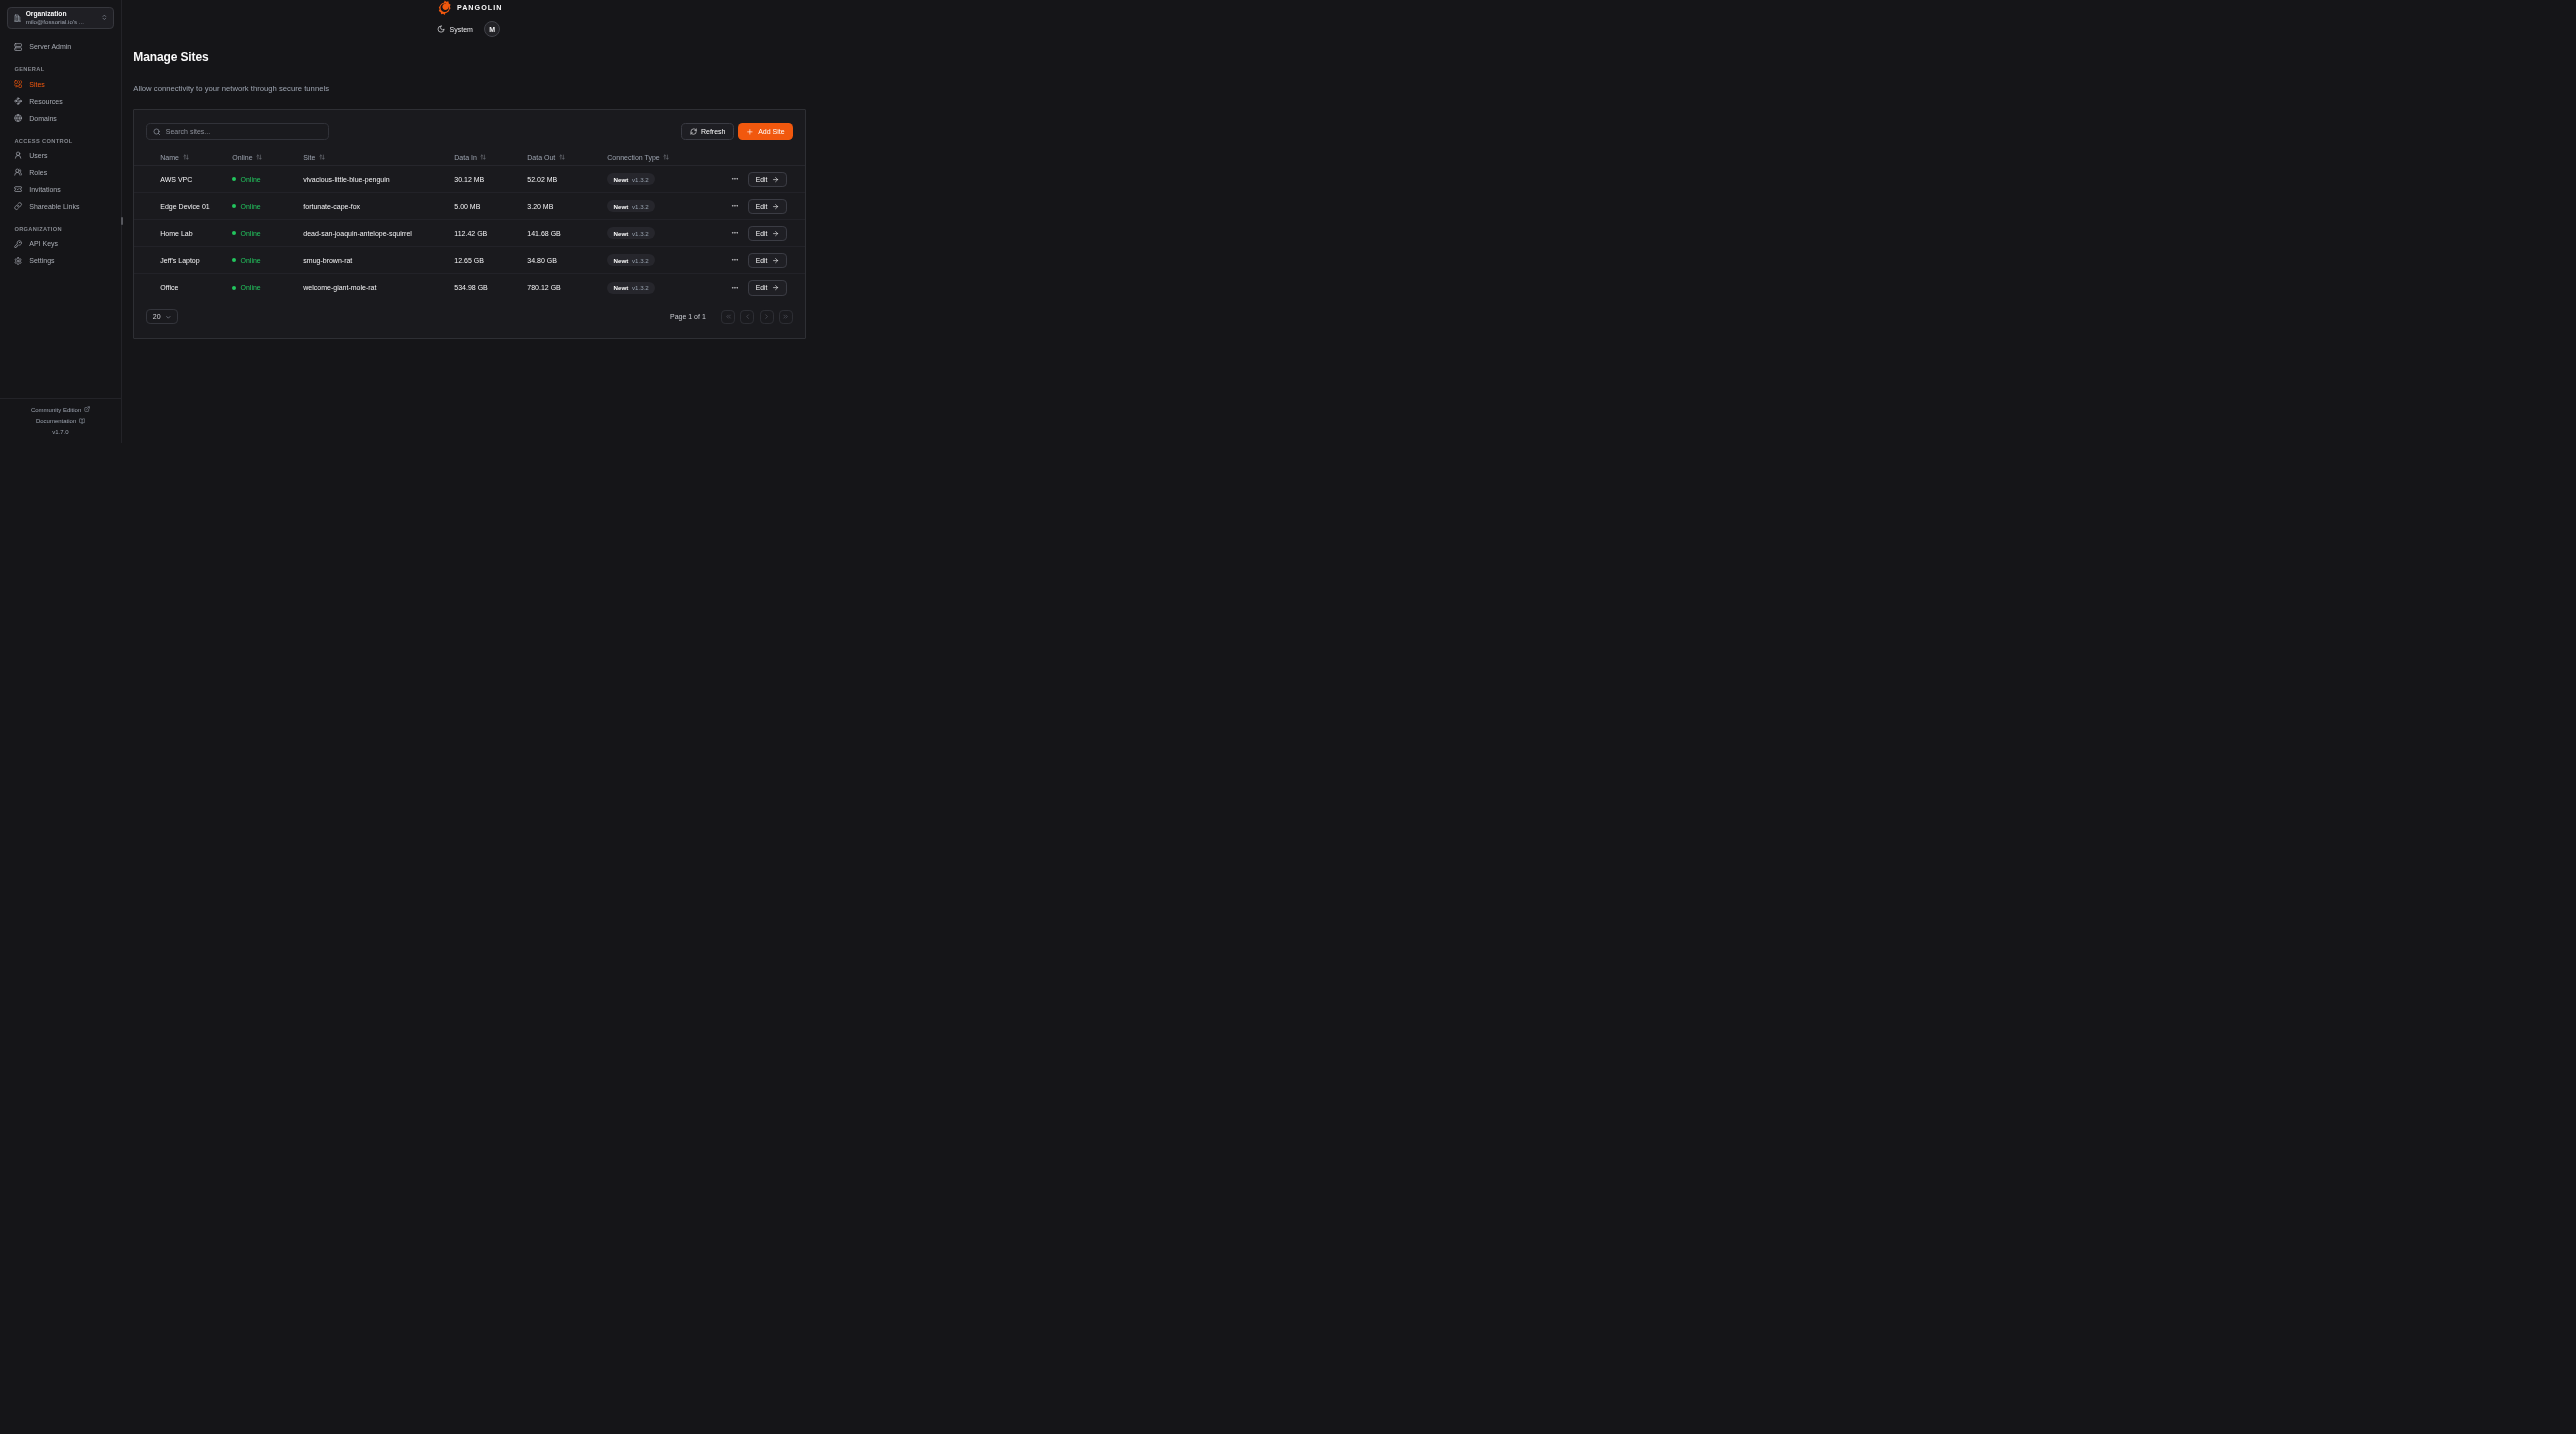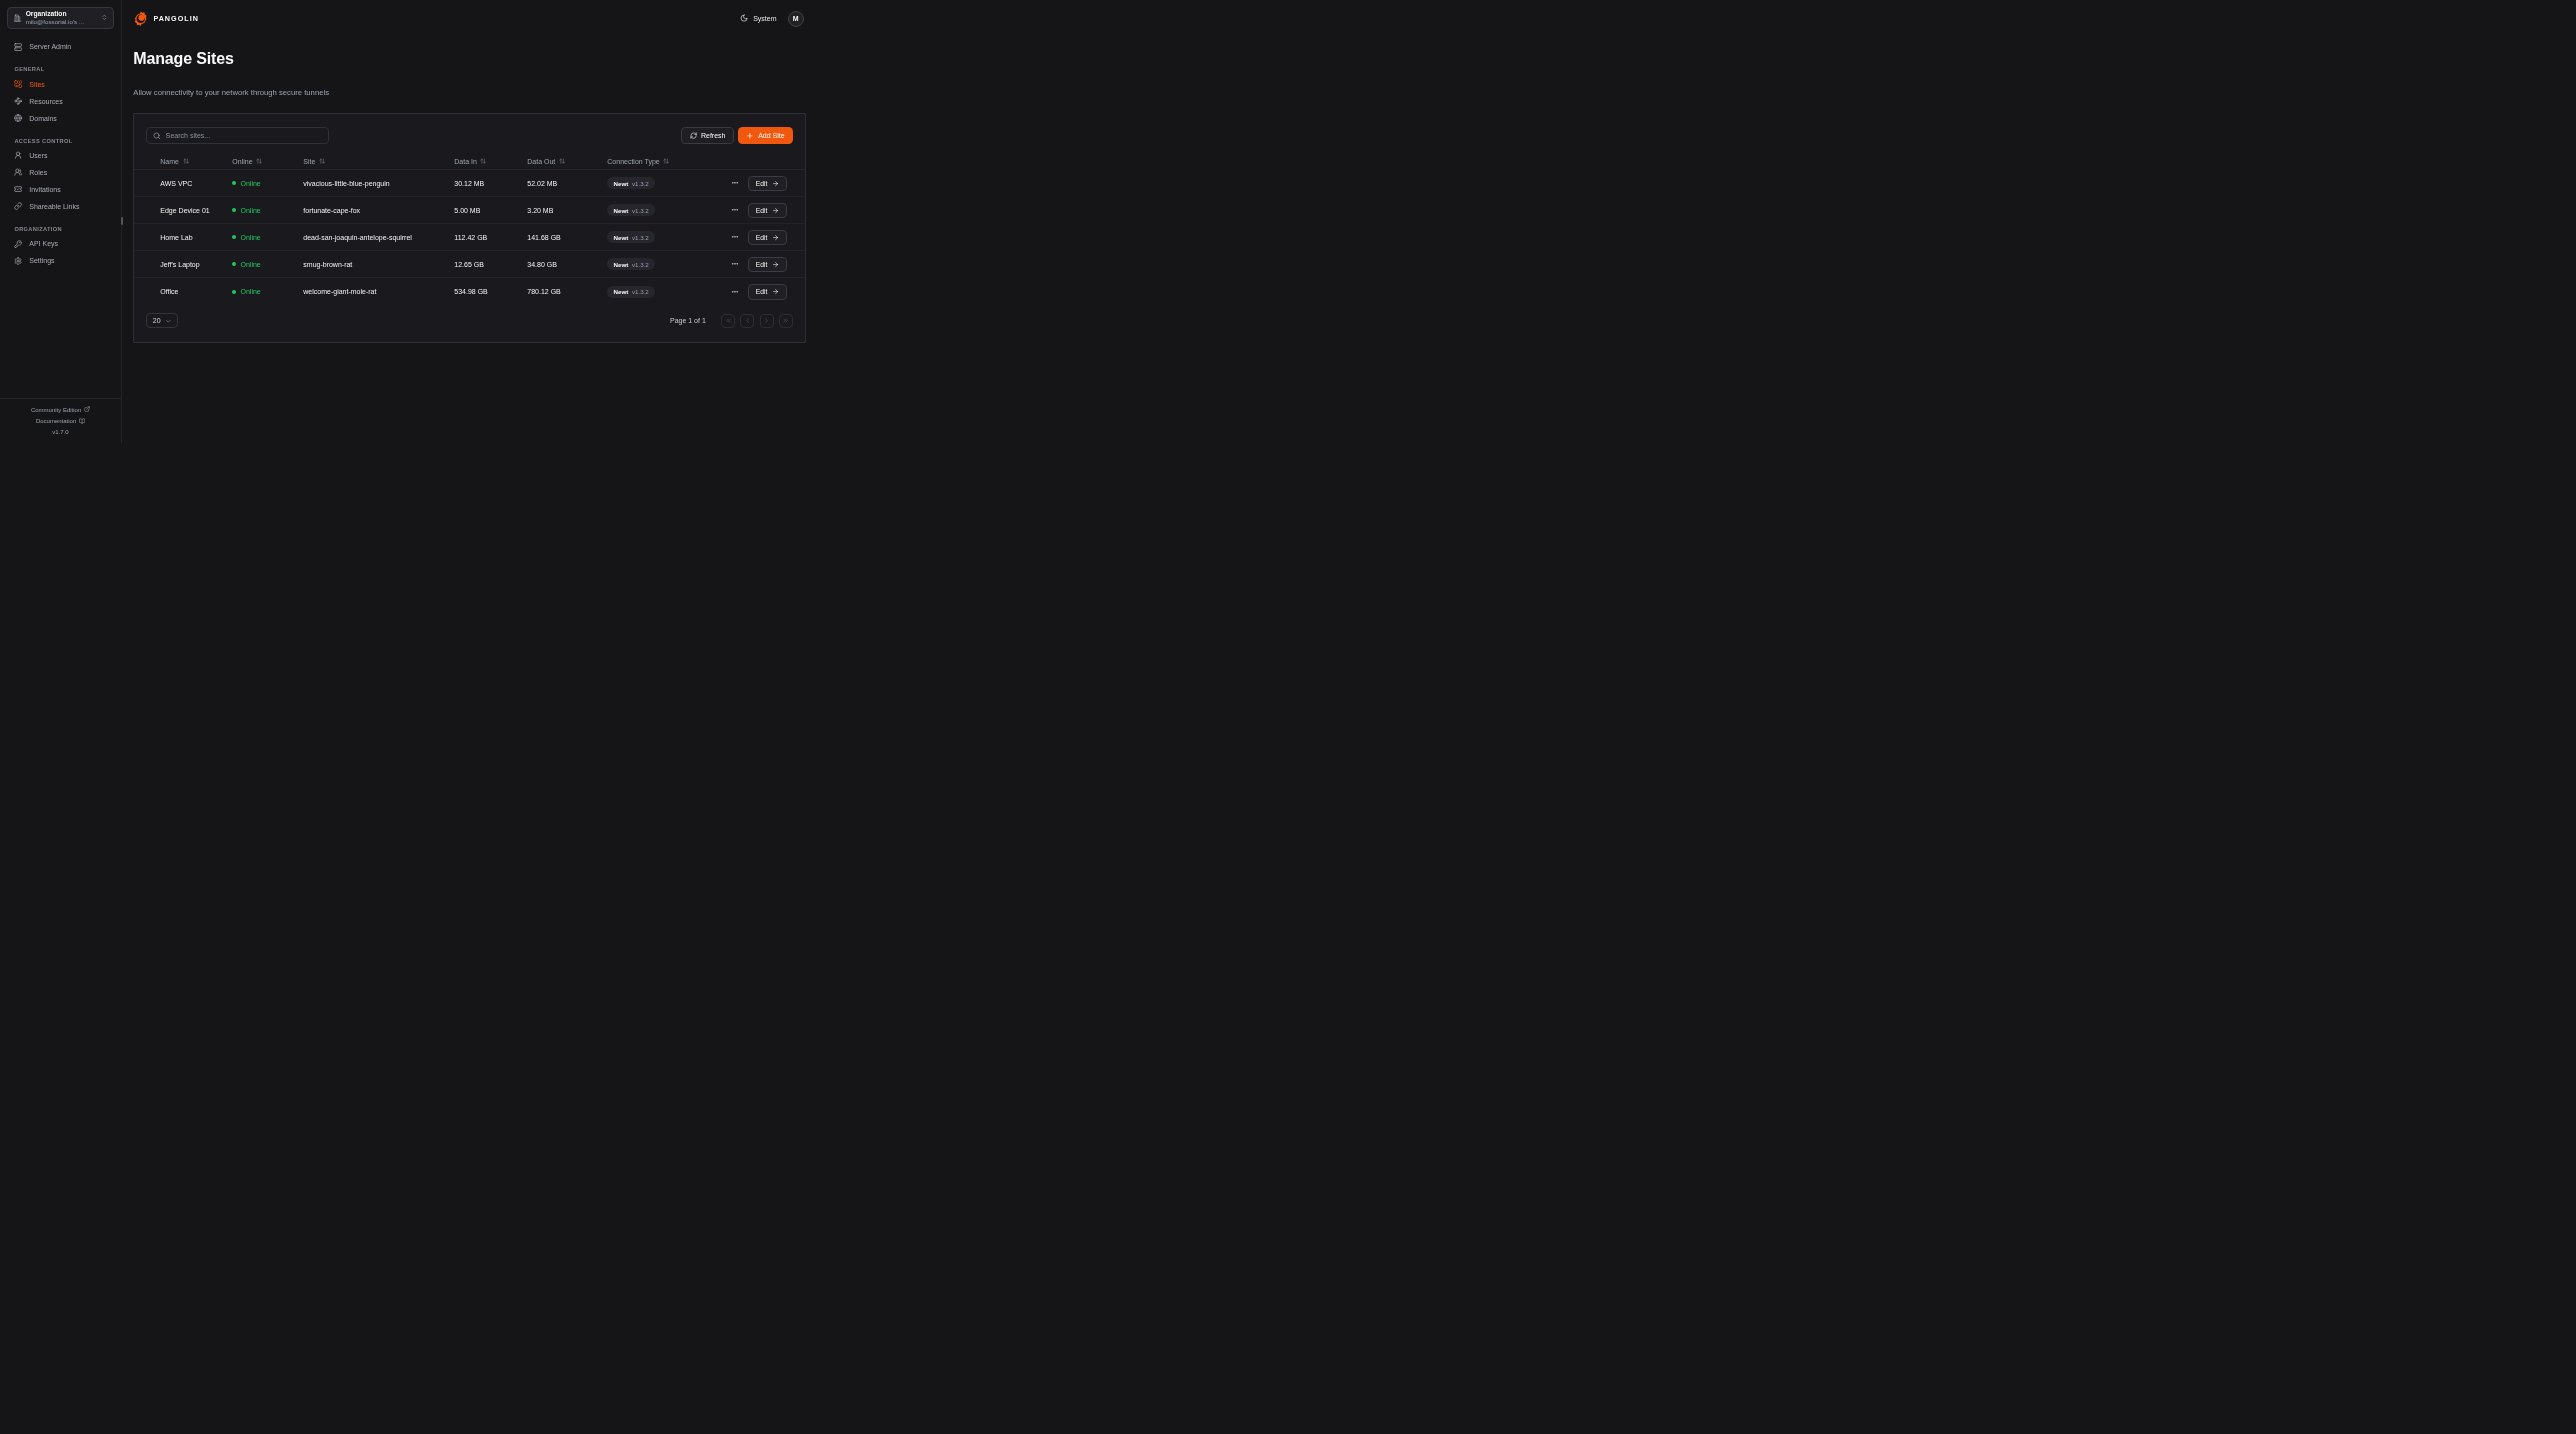--- a/index.html
+++ b/index.html
@@ -54,33 +54,33 @@
   }
   .sidebar-footer .line {
     display:flex; align-items:center; justify-content:center; gap:2.6px;
     height:11.3px; font-size:6px; color:#9CA3AF; cursor:pointer;
   }
   .sidebar-footer .line.static { cursor:default; }
   .sidebar-footer .ic { width:6.2px; height:6.2px; }
 
   
   .main { flex:1; display:flex; flex-direction:column; padding:0 11.3px; }
-  .topbar { height:37px; display:flex; align-items:center; justify-content:space-between; }
+  .topbar { height:37px; display:flex; align-items:center; justify-content:space-between;flex-direction:column; }
   .brand { display:flex; align-items:center; gap:4.6px; cursor:pointer; }
   .brand-name { font-size:7.2px; font-weight:700; letter-spacing:.14em; color:#FAFAFB; }
   .top-right { display:flex; align-items:center; gap:11.3px; padding-right:2.1px; }
   .theme-toggle { display:flex; align-items:center; gap:4.6px; color:#E9E9EC; font-size:7px; cursor:pointer; }
   .avatar {
     width:16px; height:16px; border-radius:50%; background:#222226;
     border:0.5px solid #404148; display:flex; align-items:center; justify-content:center;
     font-size:7px; font-weight:700; color:#F4F4F6; cursor:pointer;
   }
 
   .page-head { margin-top:13px; }
-  .page-title { font-size:16px; font-weight:700; color:#FAFAFB; letter-spacing:-.01em; }
+  .page-title { font-size:12px; font-weight:700; color:#FAFAFB; letter-spacing:-.01em; }
   .page-sub { margin-top:20px; font-size:7.7px; color:#9CA3AF; }
 
   
   .card {
     margin-top:16px; background:#1A1A1E; border:0.5px solid #2E2F34;
     border-radius:1px; padding-bottom:14px;
   }
   .card-toolbar { display:flex; justify-content:space-between; align-items:center; padding:13px 12px 0 12px; }
   .searchbox {
     width:183px; height:17px; border:0.5px solid #313239; border-radius:4.6px;

